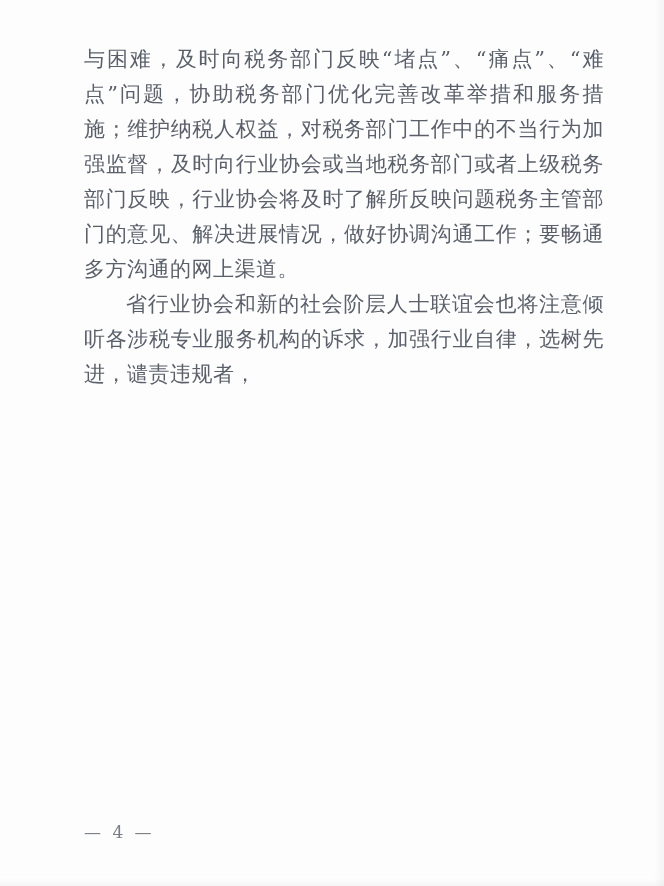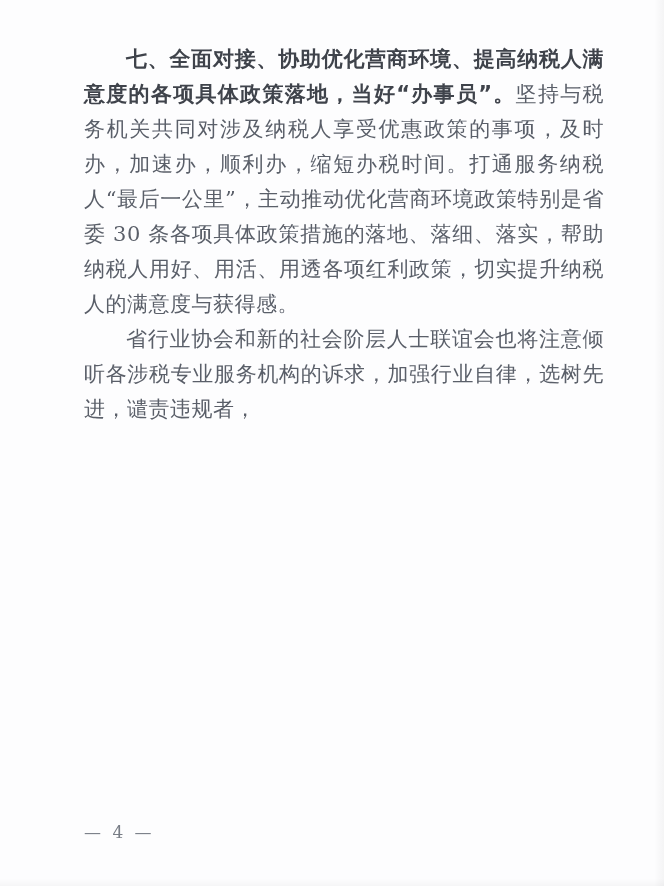--- a/index.html
+++ b/index.html
@@ -61,17 +61,17 @@
     letter-spacing:3px;
     color:var(--muted-color);
     font-family:"DejaVu Serif","Liberation Serif",serif;
   }
 </style>
 </head>
 <body>
 
 <div class="page">
   <div class="content">
-      <p class="para indent"><span class="seg bold">七、全面对接、协助优化营商环境、提高纳税人满意度的各项具体政策落地，当好“办事员”。</span><span class="seg">坚持与税务机关共同对涉及纳税人享受优惠政策的事项，及时办，加速办，顺利办，缩短办税时间。打通服务纳税人“最后一公里”，主动推动优化营商环境政策特别是省委 30 条各项具体政策措施的落地、落细、落实，帮助纳税人用好、用活、用透各项红利政策，切实提升纳税人的满意度与获得感。</span></p>
+      <p class="para"><span class="seg">与困难，及时向税务部门反映“堵点”、“痛点”、“难点”问题，协助税务部门优化完善改革举措和服务措施；维护纳税人权益，对税务部门工作中的不当行为加强监督，及时向行业协会或当地税务部门或者上级税务部门反映，行业协会将及时了解所反映问题税务主管部门的意见、解决进展情况，做好协调沟通工作；要畅通多方沟通的网上渠道。</span></p>
       <p class="para indent"><span class="seg">省行业协会和新的社会阶层人士联谊会也将注意倾听各涉税专业服务机构的诉求，加强行业自律，选树先进，谴责违规者，</span></p>
     </div>
   <div class="page-number">— 4 —</div>
 </div>
 
 </body></html>

